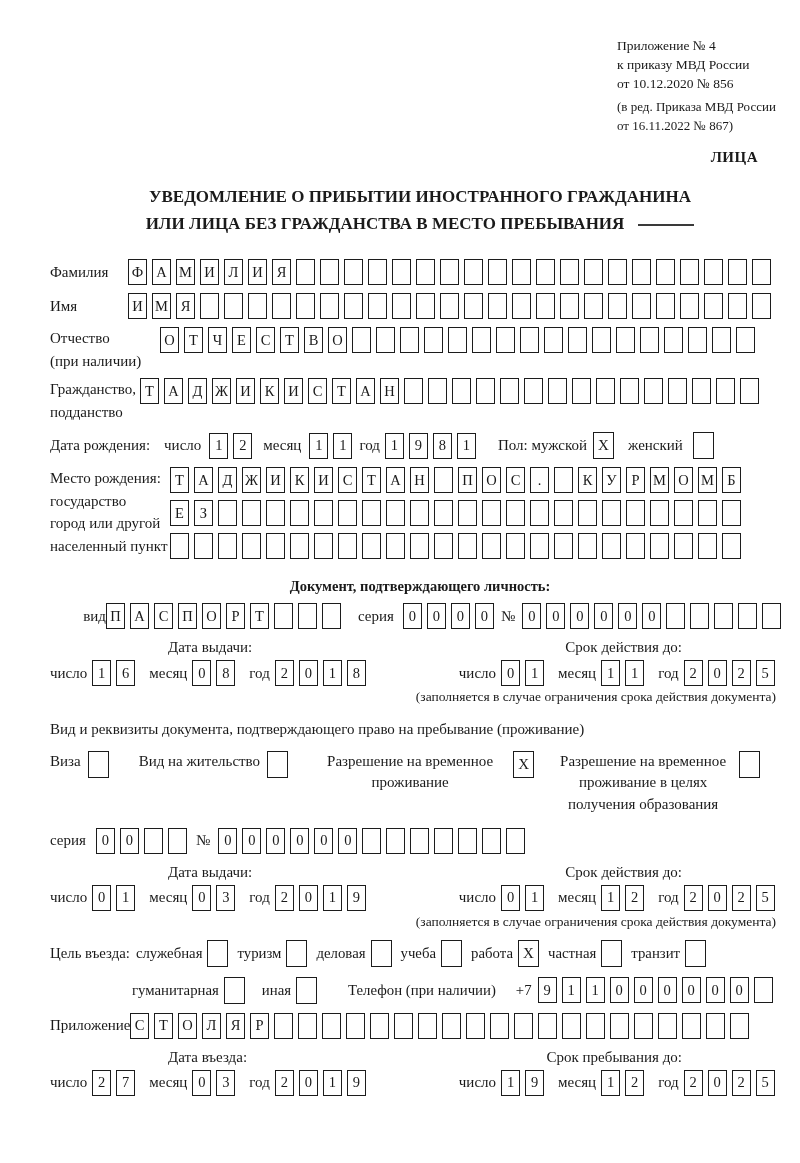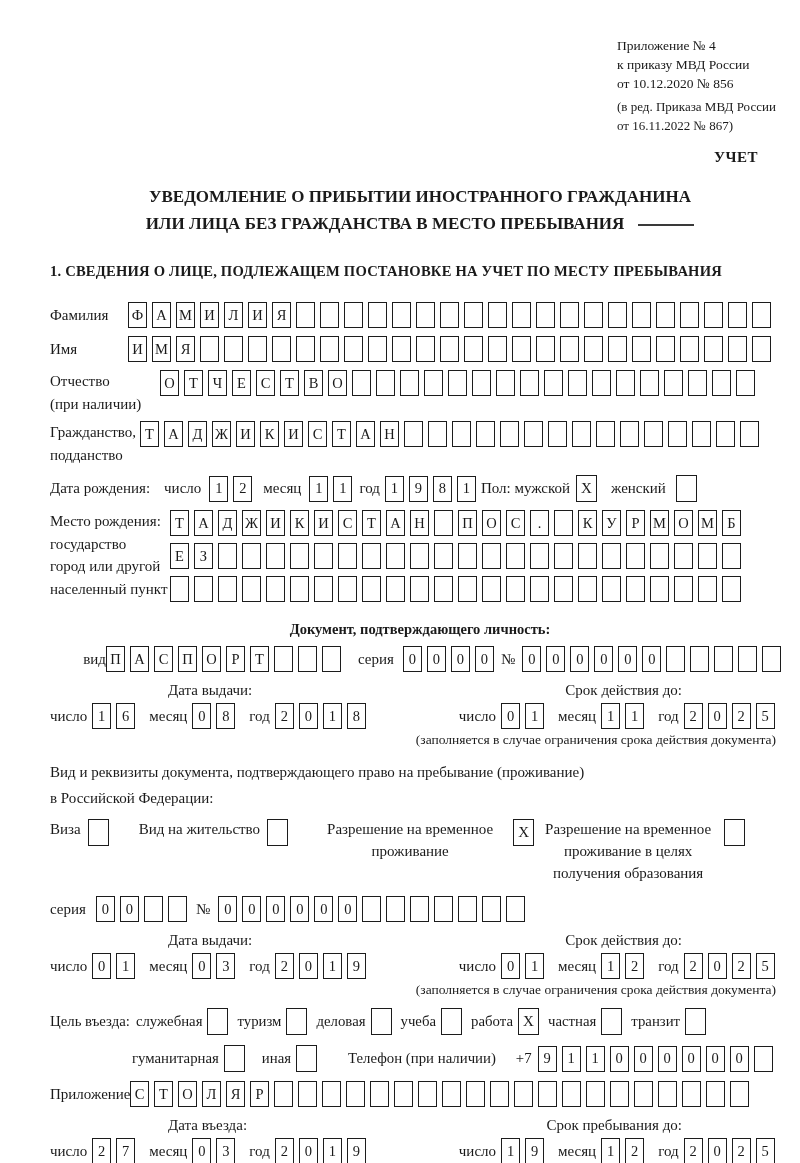--- a/index.html
+++ b/index.html
@@ -70,28 +70,27 @@
   <div class="appendix">
     <div>Приложение № 4</div>
     <div>к приказу МВД России</div>
     <div>от 10.12.2020 № 856</div>
     <div class="edition">
       <div>(в ред. Приказа МВД России</div>
       <div>от 16.11.2022 № 867)</div>
     </div>
   </div>
 
-  <div class="forma">УЧЕТ</div>
+  <div class="forma">ЛИЦА</div>
 
   <div class="title">
     <div>УВЕДОМЛЕНИЕ О ПРИБЫТИИ ИНОСТРАННОГО ГРАЖДАНИНА</div>
     <div><span>ИЛИ ЛИЦА БЕЗ ГРАЖДАНСТВА В МЕСТО ПРЕБЫВАНИЯ</span><span class="blank-line"></span></div>
   </div>
 
-  <div class="sec-heading nw">1. СВЕДЕНИЯ О ЛИЦЕ, ПОДЛЕЖАЩЕМ ПОСТАНОВКЕ НА УЧЕТ ПО МЕСТУ ПРЕБЫВАНИЯ</div>
 
   <div class="frow" style="margin-top:22px;">
     <div class="lbl" style="width:78px;">Фамилия</div>
     <div class="boxes">
         <span class="cell">Ф</span>
         <span class="cell">А</span>
         <span class="cell">М</span>
         <span class="cell">И</span>
         <span class="cell">Л</span>
         <span class="cell">И</span>
@@ -233,21 +232,21 @@
         <span class="cell">1</span>
         <span class="cell">1</span>
       </div>
     <span style="margin-left:2px; margin-right:5px;">год</span>
     <div class="boxes">
         <span class="cell">1</span>
         <span class="cell">9</span>
         <span class="cell">8</span>
         <span class="cell">1</span>
       </div>
-    <span style="margin-left:0; margin-right:6px;">Пол: мужской</span>
+    <span style="margin-left:17px; margin-right:6px;">Пол: мужской</span>
     <span class="cb">X</span>
     <span style="margin-left:14px; margin-right:10px;">женский</span>
     <span class="cb"></span>
   </div>
 
   <div class="frow top" style="">
     <div class="lbl lbl-lines" style="width:120px; line-height:1.55;">
       <span>Место рождения:</span>
       <span>государство</span>
       <span>город или другой</span>
@@ -415,37 +414,36 @@
           <span class="cell">0</span>
           <span class="cell">2</span>
           <span class="cell">5</span>
         </div>
     </div>
   </div>
   <div class="note">(заполняется в случае ограничения срока действия документа)</div>
 
   <div class="intro">
     <div>Вид и реквизиты документа, подтверждающего право на пребывание (проживание)</div>
-    <div>в Российской Федерации:</div>
   </div>
 
   <div class="opts">
     <div class="opt">
       <span class="olbl">Виза</span>
       <span class="cb"></span>
     </div>
     <div class="opt" style="margin-left:30px;">
       <span class="olbl">Вид на жительство</span>
       <span class="cb"></span>
     </div>
     <div class="opt" style="margin-left:26px;">
       <span class="olbl center" style="width:192px;">Разрешение на временное проживание</span>
       <span class="cb">X</span>
     </div>
-    <div class="opt" style="margin-left:5px;">
+    <div class="opt" style="margin-left:20px;">
       <span class="olbl center" style="width:178px;">Разрешение на временное проживание в целях получения образования</span>
       <span class="cb"></span>
     </div>
   </div>
 
   <div class="frow" style="margin-top:12px;">
     <span style="margin-right:10px;">серия</span>
     <div class="boxes">
         <span class="cell">0</span>
         <span class="cell">0</span>

